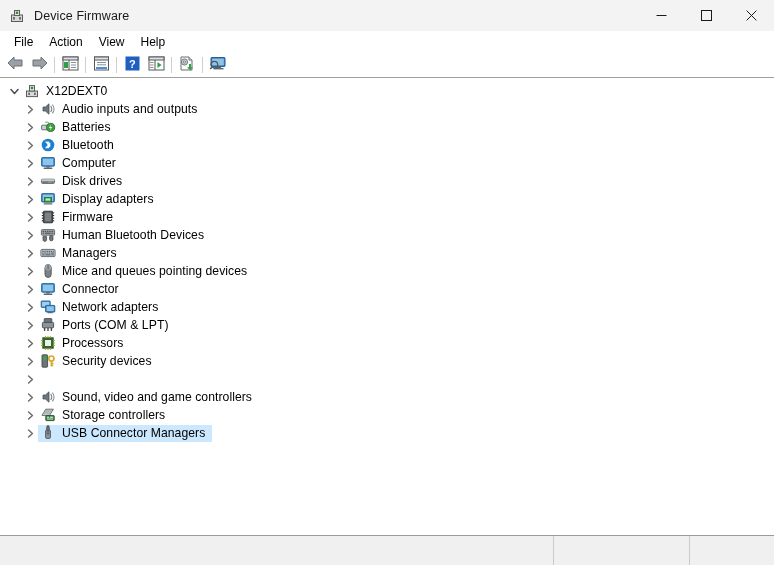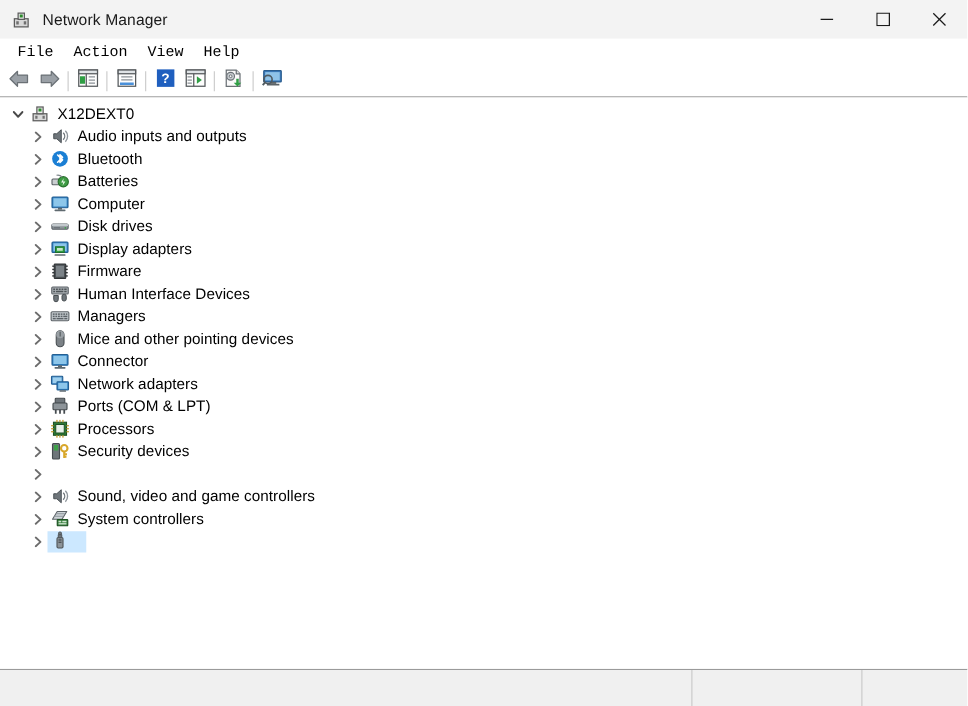--- a/index.html
+++ b/index.html
@@ -52,21 +52,20 @@
     flex: 0 0 22px;
     background: #ffffff;
     display: flex; align-items: center;
     padding-left: 6px;
   }
   .menu-item {
     font-size: 12px;
     color: #000000;
     padding: 2px 8px;
     white-space: nowrap;
-    font-family: Liberation Mono, monospace;
   }
 
   
   .toolbar {
     height: 25px;
     flex: 0 0 25px;
     background: #ffffff;
     display: flex; align-items: center;
     padding-left: 3px;
     border-bottom: 1px solid #a0a0a0;
@@ -149,21 +148,21 @@
   <div class="titlebar">
     <span class="title-icon">
       <svg class="ico-svg" viewBox="0 0 16 16">
         <rect x="2.5" y="7" width="11" height="6.5" fill="#d8d8d8" stroke="#5c5c5c" stroke-width="1"></rect>
         <rect x="5.5" y="2.5" width="5" height="5" fill="#e8e8e8" stroke="#5c5c5c" stroke-width="1"></rect>
         <rect x="6.8" y="3.6" width="2.4" height="2.4" fill="#2d8a2d"></rect>
         <rect x="4" y="9" width="2" height="2.6" fill="#6f6f6f"></rect>
         <rect x="10" y="9" width="2" height="2.6" fill="#6f6f6f"></rect>
       </svg>
     </span>
-    <span class="title-text">Network Manager</span>
+    <span class="title-text">Device Firmware</span>
 
     <div class="win-controls">
       <div class="win-btn">
         <svg width="11" height="11" viewBox="0 0 11 11">
             <line x1="0.5" y1="5.5" x2="10.5" y2="5.5" stroke="#1a1a1a" stroke-width="1"></line>
           </svg>
       </div>
       <div class="win-btn">
         <svg width="11" height="11" viewBox="0 0 11 11">
             <rect x="0.5" y="0.5" width="10" height="10" fill="none" stroke="#1a1a1a" stroke-width="1"></rect>
@@ -330,44 +329,44 @@
         </div>
         <div class="row child">
           <span class="chev">
             <svg width="9" height="9" viewBox="0 0 9 9">
               <path d="M2.6 1 L6.4 4.5 L2.6 8" fill="none" stroke="#6d6d6d" stroke-width="1.5" stroke-linecap="round" stroke-linejoin="round"></path>
             </svg>
           </span>
           <span class="row-inner">
             <span class="ricon">
               <svg class="ico-svg" viewBox="0 0 16 16">
-                <circle cx="8" cy="8" r="6.3" fill="#1b7fd4"></circle>
-                <path d="M6.1 5 L10 8.9 L8 10.9 v-6 L10 6.9 L6.1 10.8" fill="none" stroke="#ffffff" stroke-width="1.3" stroke-linejoin="round" stroke-linecap="round"></path>
-              </svg>
-            </span>
-            <span class="rlabel">Bluetooth</span>
-          </span>
-        </div>
-        <div class="row child">
-          <span class="chev">
-            <svg width="9" height="9" viewBox="0 0 9 9">
-              <path d="M2.6 1 L6.4 4.5 L2.6 8" fill="none" stroke="#6d6d6d" stroke-width="1.5" stroke-linecap="round" stroke-linejoin="round"></path>
-            </svg>
-          </span>
-          <span class="row-inner">
-            <span class="ricon">
-              <svg class="ico-svg" viewBox="0 0 16 16">
                 <rect x="1.6" y="6.2" width="6.4" height="4.6" rx="0.8" fill="#c9cdd0" stroke="#5c6367" stroke-width="0.9"></rect>
                 <rect x="8" y="7.4" width="1.2" height="2.2" fill="#5c6367"></rect>
                 <circle cx="10.6" cy="8.4" r="4.1" fill="#3f9c45" stroke="#27702c" stroke-width="0.9"></circle>
                 <path d="M10.9 5.6 L8.9 9 h1.7 l-0.6 2.6 l2.3 -3.5 h-1.8 z" fill="#eaf7ea"></path>
                 <path d="M5.2 3.2 a4.6 4.6 0 0 1 4.4 1.3" fill="none" stroke="#7d858a" stroke-width="1"></path>
               </svg>
             </span>
             <span class="rlabel">Batteries</span>
+          </span>
+        </div>
+        <div class="row child">
+          <span class="chev">
+            <svg width="9" height="9" viewBox="0 0 9 9">
+              <path d="M2.6 1 L6.4 4.5 L2.6 8" fill="none" stroke="#6d6d6d" stroke-width="1.5" stroke-linecap="round" stroke-linejoin="round"></path>
+            </svg>
+          </span>
+          <span class="row-inner">
+            <span class="ricon">
+              <svg class="ico-svg" viewBox="0 0 16 16">
+                <circle cx="8" cy="8" r="6.3" fill="#1b7fd4"></circle>
+                <path d="M6.1 5 L10 8.9 L8 10.9 v-6 L10 6.9 L6.1 10.8" fill="none" stroke="#ffffff" stroke-width="1.3" stroke-linejoin="round" stroke-linecap="round"></path>
+              </svg>
+            </span>
+            <span class="rlabel">Bluetooth</span>
           </span>
         </div>
         <div class="row child">
           <span class="chev">
             <svg width="9" height="9" viewBox="0 0 9 9">
               <path d="M2.6 1 L6.4 4.5 L2.6 8" fill="none" stroke="#6d6d6d" stroke-width="1.5" stroke-linecap="round" stroke-linejoin="round"></path>
             </svg>
           </span>
           <span class="row-inner">
             <span class="ricon">
@@ -461,21 +460,21 @@
                   <rect x="9.2" y="3.8" width="1.5" height="1.2"></rect>
                   <rect x="11.4" y="3.8" width="1.9" height="1.2"></rect>
                   <rect x="2.6" y="5.6" width="1.5" height="1.2"></rect>
                   <rect x="4.8" y="5.6" width="5.9" height="1.2"></rect>
                   <rect x="11.4" y="5.6" width="1.9" height="1.2"></rect>
                 </g>
                 <rect x="9.6" y="8.4" width="3.4" height="5.4" rx="1.6" fill="#6f767b" stroke="#474d51" stroke-width="0.8"></rect>
                 <path d="M3 9.4 h3.6 v3.2 a1.8 1.8 0 0 1 -3.6 0 z" fill="#6f767b" stroke="#474d51" stroke-width="0.8"></path>
               </svg>
             </span>
-            <span class="rlabel">Human Interface Devices</span>
+            <span class="rlabel">Human Bluetooth Devices</span>
           </span>
         </div>
         <div class="row child">
           <span class="chev">
             <svg width="9" height="9" viewBox="0 0 9 9">
               <path d="M2.6 1 L6.4 4.5 L2.6 8" fill="none" stroke="#6d6d6d" stroke-width="1.5" stroke-linecap="round" stroke-linejoin="round"></path>
             </svg>
           </span>
           <span class="row-inner">
             <span class="ricon">
@@ -509,21 +508,21 @@
             </svg>
           </span>
           <span class="row-inner">
             <span class="ricon">
               <svg class="ico-svg" viewBox="0 0 16 16">
                 <rect x="5" y="1.6" width="6.2" height="12.8" rx="3.1" fill="#7c8287" stroke="#4a5054" stroke-width="0.9"></rect>
                 <rect x="5" y="1.6" width="6.2" height="6" rx="3.1" fill="#9aa0a5"></rect>
                 <line x1="8.1" y1="2.4" x2="8.1" y2="6.2" stroke="#4a5054" stroke-width="0.8"></line>
               </svg>
             </span>
-            <span class="rlabel">Mice and other pointing devices</span>
+            <span class="rlabel">Mice and queues pointing devices</span>
           </span>
         </div>
         <div class="row child">
           <span class="chev">
             <svg width="9" height="9" viewBox="0 0 9 9">
               <path d="M2.6 1 L6.4 4.5 L2.6 8" fill="none" stroke="#6d6d6d" stroke-width="1.5" stroke-linecap="round" stroke-linejoin="round"></path>
             </svg>
           </span>
           <span class="row-inner">
             <span class="ricon">
@@ -662,39 +661,40 @@
                 <path d="M2 8.4 L5.8 2.2 h7.6 L9.6 8.4 z" fill="#cfd5d9" stroke="#5d6368" stroke-width="0.9" stroke-linejoin="round"></path>
                 <path d="M3.4 6 h7.2 M4.6 4 h7.2" stroke="#8d949a" stroke-width="0.9"></path>
                 <rect x="5.8" y="8.6" width="8.4" height="5" rx="0.5" fill="#2f7a36" stroke="#1d5022" stroke-width="0.9"></rect>
                 <g fill="#cfe3cf">
                   <rect x="6.8" y="9.6" width="2.2" height="1.3"></rect>
                   <rect x="9.8" y="9.6" width="3.4" height="1.3"></rect>
                   <rect x="6.8" y="11.5" width="6.4" height="1.1"></rect>
                 </g>
               </svg>
             </span>
-            <span class="rlabel">System controllers</span>
+            <span class="rlabel">Storage controllers</span>
           </span>
         </div>
         <div class="row child selected">
           <span class="chev">
             <svg width="9" height="9" viewBox="0 0 9 9">
               <path d="M2.6 1 L6.4 4.5 L2.6 8" fill="none" stroke="#6d6d6d" stroke-width="1.5" stroke-linecap="round" stroke-linejoin="round"></path>
             </svg>
           </span>
           <span class="row-inner">
             <span class="ricon">
               <svg class="ico-svg" viewBox="0 0 16 16">
                 <rect x="5.6" y="5" width="4.8" height="8.4" rx="1" fill="#8d9499" stroke="#4f5458" stroke-width="0.9"></rect>
                 <rect x="6.6" y="2.4" width="2.8" height="2.8" rx="0.5" fill="#6e757a" stroke="#4f5458" stroke-width="0.8"></rect>
                 <circle cx="8" cy="1.7" r="1.2" fill="#6e757a" stroke="#4f5458" stroke-width="0.8"></circle>
                 <rect x="6.8" y="6.4" width="2.4" height="1.1" fill="#4f5458"></rect>
                 <rect x="6.8" y="8.3" width="2.4" height="1.1" fill="#4f5458"></rect>
               </svg>
             </span>
+            <span class="rlabel">USB Connector Managers</span>
           </span>
         </div>
       </div>
 
   </div>
 
   <div class="statusbar">
     <div class="sb-pane p1"></div>
     <div class="sb-pane p2"></div>
     <div class="sb-pane p3"></div>

